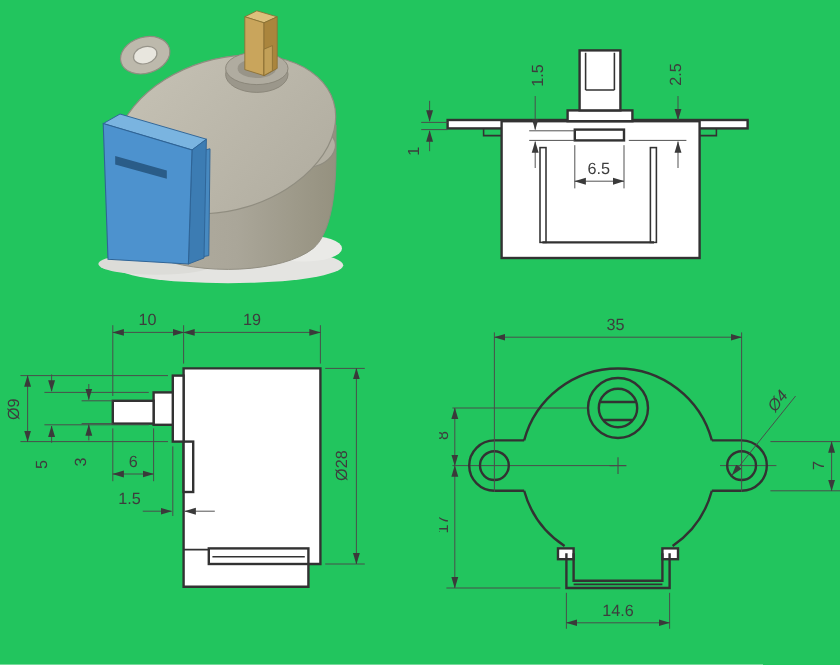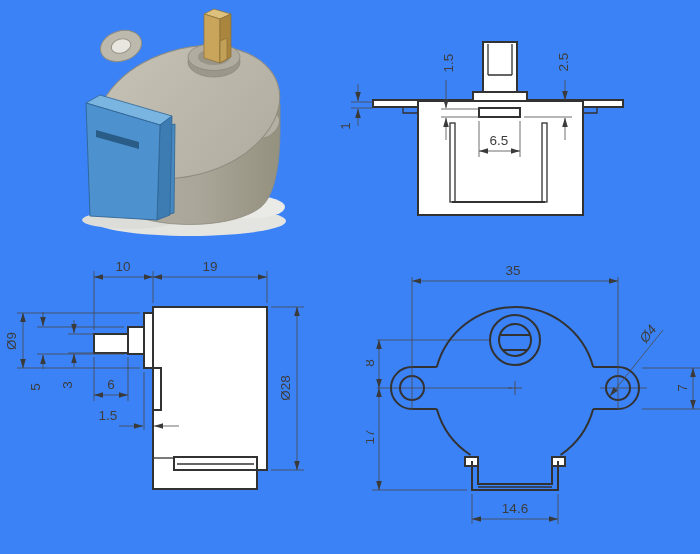--- a/index.html
+++ b/index.html
@@ -1,16 +1,16 @@
 <!DOCTYPE html>
 <html><head>
 <meta charset="utf-8">
 <style>
   html,body{margin:0;padding:0;background:#ffffff;}
-  .canvas{position:relative;width:700px;height:554px;background:#3b82f6;overflow:hidden;
+  .canvas{position:relative;width:700px;height:554px;background:#22c55e;overflow:hidden;
           font-family:"Liberation Sans",sans-serif;}
   figure.view{position:absolute;margin:0;padding:0;}
   #v-iso  {left:0;   top:0;   width:350px;height:250px;}
   #v-top  {left:340px;top:0;  width:360px;height:250px;}
   #v-side {left:0;   top:250px;width:350px;height:304px;}
   #v-front{left:366px;top:250px;width:350px;height:304px;}
   svg{display:block;}
   
   .ol{fill:#ffffff;stroke:#323232;stroke-width:2;stroke-linejoin:miter;}
   .on{fill:none;stroke:#323232;stroke-width:2;stroke-linejoin:miter;}

